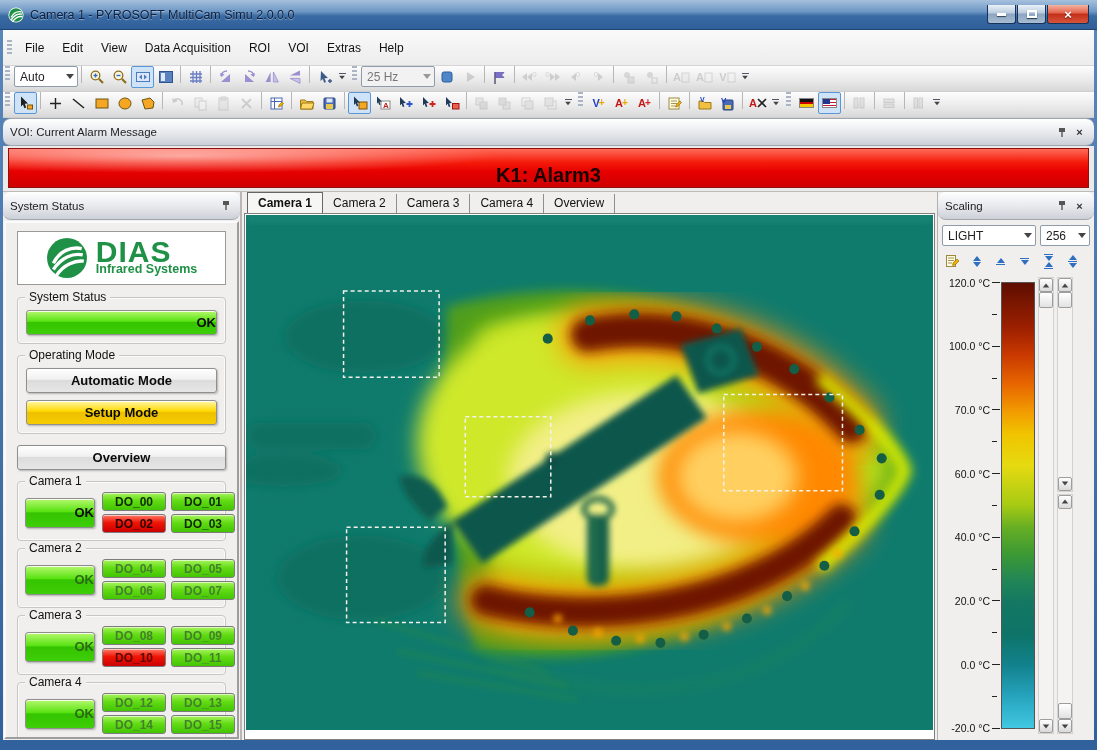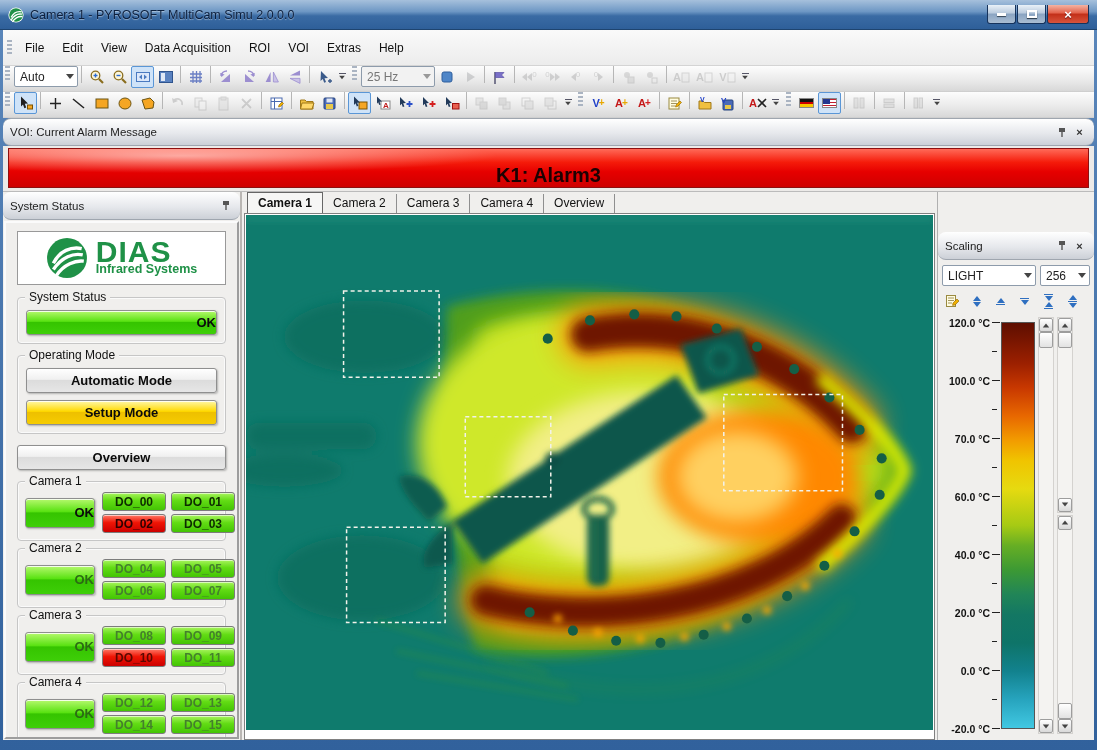--- a/index.html
+++ b/index.html
@@ -124,21 +124,21 @@
   .scale-combos { display:flex; gap:4px; padding:5px 4px 3px 4px; }
   .scale-combos .combo.pal { flex:1; }
   .scale-combos .combo.lvl { width:50px; }
   .scale-icons { display:flex; align-items:center; gap:3px; padding:2px 3px 2px 4px; }
   .sic { width:21px; height:20px; display:flex; flex-direction:column; align-items:center; justify-content:center;
     gap:1px; border:1px solid transparent; border-radius:2px; }
   .sic .bar { width:9px; height:1px; background:#2f6fc0; }
   .sic .tri-u { border-bottom-color:#2f6fc0; } .sic .tri-d { border-top-color:#2f6fc0; }
   .scale-wrap { flex:1; display:flex; padding:4px 2px 6px 2px; min-height:0; }
   .labels-col { width:52px; display:flex; flex-direction:column; justify-content:space-between; align-items:flex-end;
-    padding:5px 2px 5px 0;font-weight:bold; }
+    padding:5px 2px 5px 0; }
   .slabel { height:1px; display:flex; align-items:center; font-size:10.5px; color:#111; white-space:nowrap; }
   .ticks-col { width:9px; display:flex; flex-direction:column; justify-content:space-between; align-items:flex-start;
     padding:5px 0; }
   .tick { height:1px; background:#222; }
   .tick.major { width:8px; } .tick.minor { width:5px; }
   .grad-bar { width:34px; border:1px solid #555; margin:5px 0;
     background:linear-gradient(180deg,#5e0e00 0%,#9c2000 10%,#c83800 16%,#e86800 23%,#f29c00 29%,#f0c400 34%,
       #e6da10 41%,#a6ca14 50%,#66ae24 55%,#3c9934 61%,#218557 67%,#137763 72%,#0e7468 79%,#12828e 86%,
       #27a4be 93%,#41c8e2 100%); }
   .sbars { flex:1; display:flex; gap:3px; padding:0 1px 0 3px; }
@@ -817,21 +817,21 @@
             <rect x="97" y="75" width="95" height="85"></rect>
             <rect x="218" y="199" width="85" height="79"></rect>
             <rect x="475" y="177" width="118" height="95"></rect>
             <rect x="100" y="308" width="98" height="94"></rect>
           </g>
         </svg>
       </div>
     </div>
 
     <div class="right-panel">
-      <div class="phead" style="border-top:none;margin-top:40px;">
+      <div class="phead" style="border-top:none;">
         <span>Scaling</span>
         <span class="sp"></span>
         <span class="pinbtn">
             <svg width="8" height="11" viewBox="0 0 8 11">
               <rect x="1" y="1" width="6" height="4" fill="#555"></rect>
               <path d="M4,5 V10" stroke="#555" stroke-width="1.4"></path>
             </svg>
           </span>
         <span class="xbtn">×</span>
       </div>

